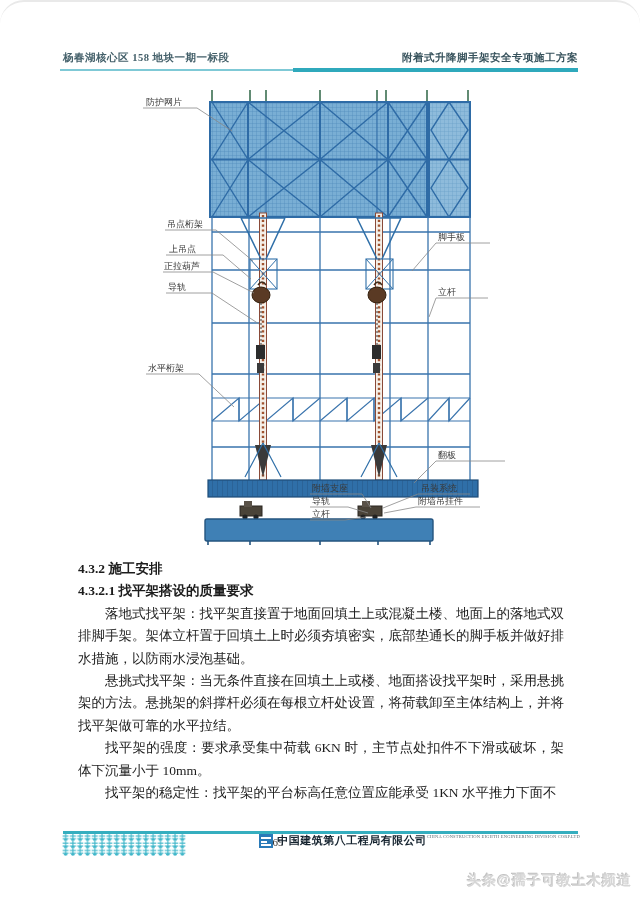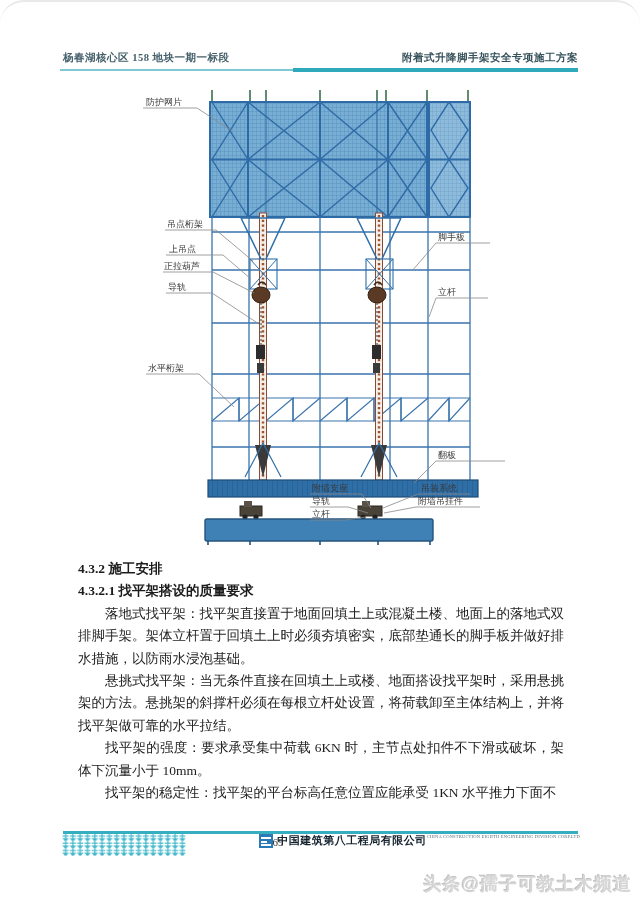--- a/index.html
+++ b/index.html
@@ -33,21 +33,21 @@
            font-size:11px;color:#333;}
   .ft-logo{position:absolute;right:60px;top:832px;display:flex;align-items:flex-start;gap:4px;}
   .ft-logo .mark{width:14px;height:14px;background:#2a7ab8;position:relative;flex:0 0 auto;}
   .ft-logo .mark i{position:absolute;left:2px;right:2px;height:2px;background:#fff;display:block;}
   .ft-logo .mark i.b1{top:3px;} .ft-logo .mark i.b2{top:7px;width:6px;right:auto;} .ft-logo .mark i.b3{top:10px;}
   .ft-logo .names{display:flex;}
   .ft-company-cn{font-size:11px;font-weight:bold;color:#14222e;letter-spacing:.5px;line-height:12px;}
   .ft-company-en{font-size:4.5px;color:#5a6a72;letter-spacing:.2px;line-height:6px;}
 
   
-  .watermark{position:absolute;right:8px;top:870px;font-size:18px;font-weight:bold;
+  .watermark{position:absolute;right:8px;top:870px;font-size:14px;font-weight:bold;
              font-family:"Liberation Sans","DejaVu Sans",sans-serif;
              color:#d6d6d6;text-shadow:1px 1px 0 #ffffff,-1px -1px 0 #c2c2c2;letter-spacing:1px;text-align:center;}
 
   svg text{font-family:"Liberation Serif","DejaVu Serif",serif;}
 </style>
 </head>
 <body>
 
 <div class="page">
 

